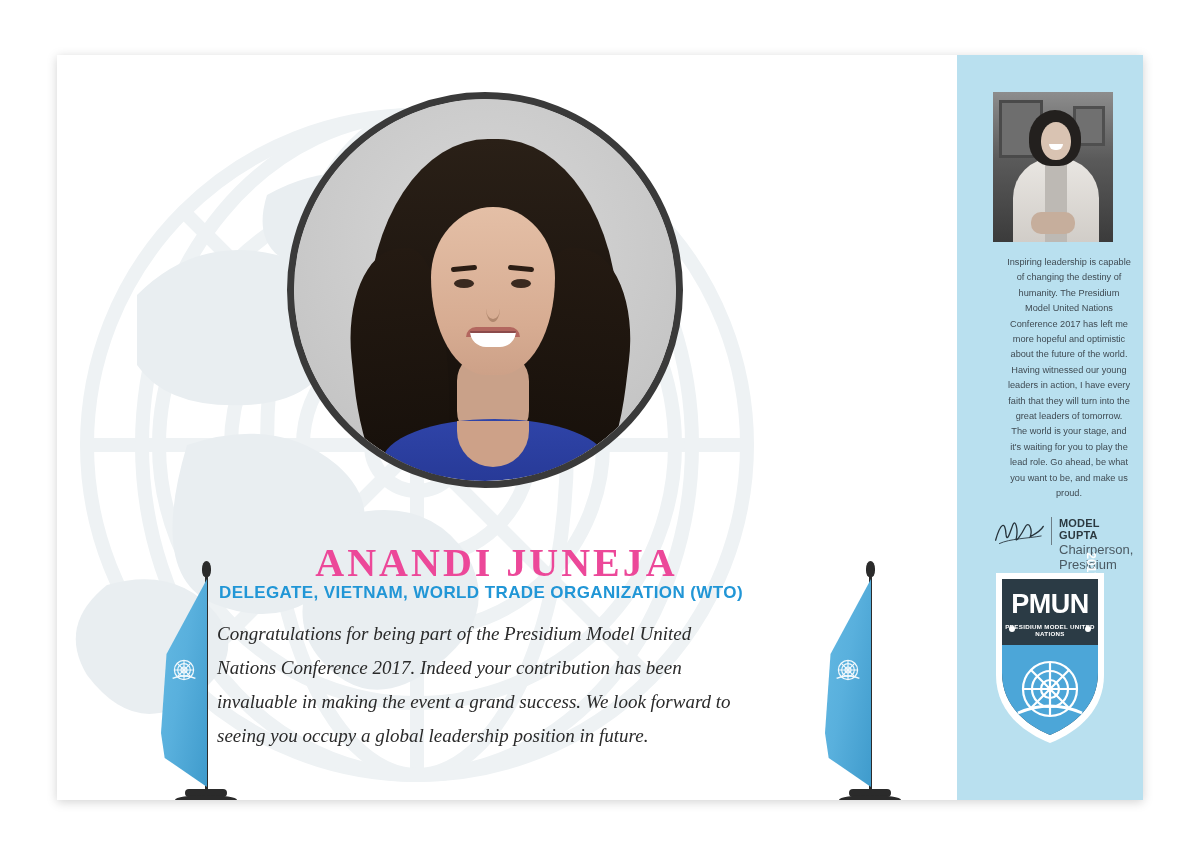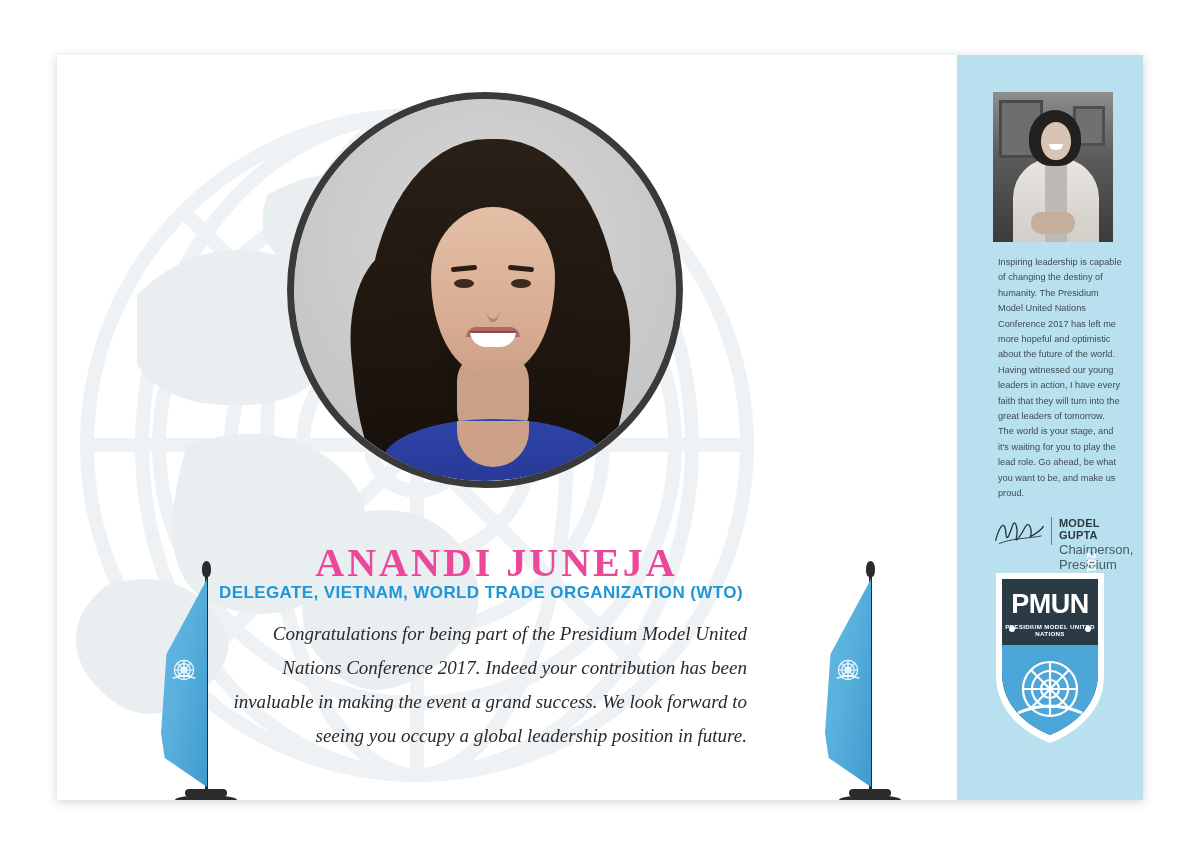--- a/index.html
+++ b/index.html
@@ -194,21 +194,21 @@
     font-weight: bold;
     font-size: 17px;
     letter-spacing: 0.4px;
     color: #2196d6;
   }
   .body-text {
     position: absolute;
     left: 160px;
     top: 562px;
     width: 530px;
-    text-align: right;
+    text-align: left;
     font-family: "Liberation Serif", serif;
     font-style: italic;
     font-size: 19px;
     line-height: 34px;
     color: #2a2a2a;
   }
 
   
   .flag {
     position: absolute;
@@ -344,27 +344,28 @@
   .cp-hands {
     position: absolute;
     left: 38px; top: 120px;
     width: 44px; height: 22px;
     background: #c6ae9c;
     border-radius: 10px;
   }
 
   .quote {
     position: absolute;
-    left: 41px;
+    left: 50px;
     top: 200px;
     width: 124px;
     font-family: "Liberation Sans", sans-serif;
     font-size: 9.2px;
     line-height: 15.4px;
     color: #3f4a52;
+    text-align: center;
   }
 
   .sig-block {
     position: absolute;
     left: 36px;
     top: 460px;
     width: 130px;
     height: 40px;
   }
   .sig-mark {

